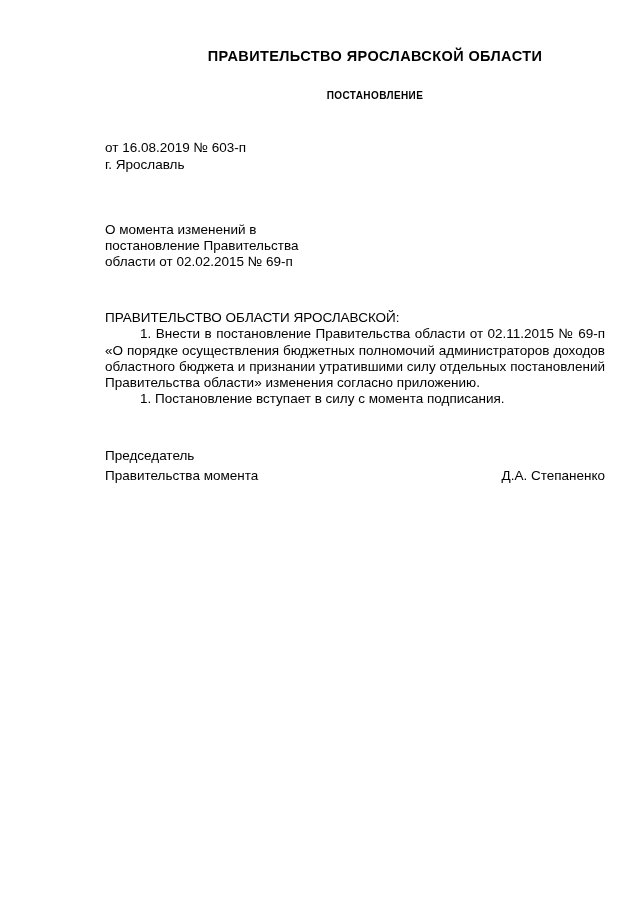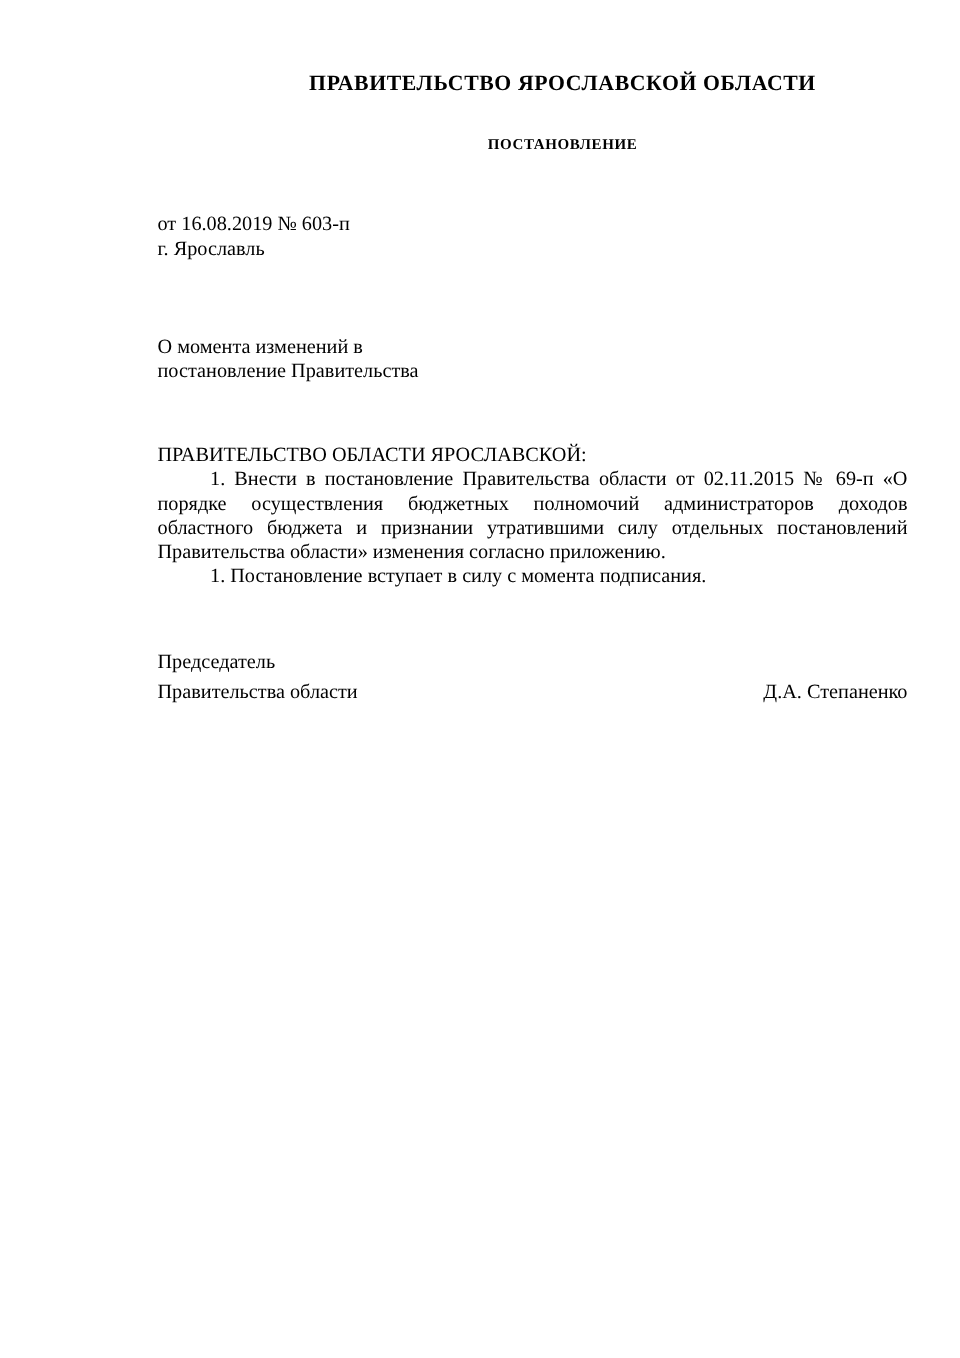--- a/index.html
+++ b/index.html
@@ -7,21 +7,21 @@
     padding: 0;
     background: #ffffff;
   }
   .page {
     position: relative;
     width: 640px;
     height: 707px;
     background: #ffffff;
     box-sizing: border-box;
     padding: 48px 35px 0 105px;
-    font-family: Liberation Serif, serif;
+    font-family: Liberation Sans, sans-serif;
     font-size: 13.5px;
     color: #000000;
     overflow: hidden;
   }
   .doc-title {
     margin: 0 0 26px 0;
     padding-left: 40px;
     font-size: 14.5px;
     font-weight: bold;
     text-align: center;
@@ -76,29 +76,30 @@
   <h2 class="doc-subtitle">ПОСТАНОВЛЕНИЕ</h2>
 
   <div class="meta-block">
     <div>от 16.08.2019 № 603-п</div>
     <div>г. Ярославль</div>
   </div>
 
   <div class="subject-block">
     <div>О момента изменений в</div>
     <div>постановление Правительства</div>
+    <div>области от 02.02.2015 № 69-п</div>
   </div>
 
   <div class="body-block">
     <p class="resolution-heading">ПРАВИТЕЛЬСТВО ОБЛАСТИ ЯРОСЛАВСКОЙ:</p>
     <p class="para">1. Внести в постановление Правительства области от 02.11.2015 № 69-п «О порядке осуществления бюджетных полномочий администраторов доходов областного бюджета и признании утратившими силу отдельных постановлений Правительства области» изменения согласно приложению.</p>
     <p class="para">1. Постановление вступает в силу с момента подписания.</p>
   </div>
 
   <div class="signature-block">
     <div class="sig-left">
       <div>Председатель</div>
-      <div>Правительства области</div>
+      <div>Правительства момента</div>
     </div>
     <div class="sig-right">Д.А. Степаненко</div>
   </div>
 
 </div>
 
 </body></html>

